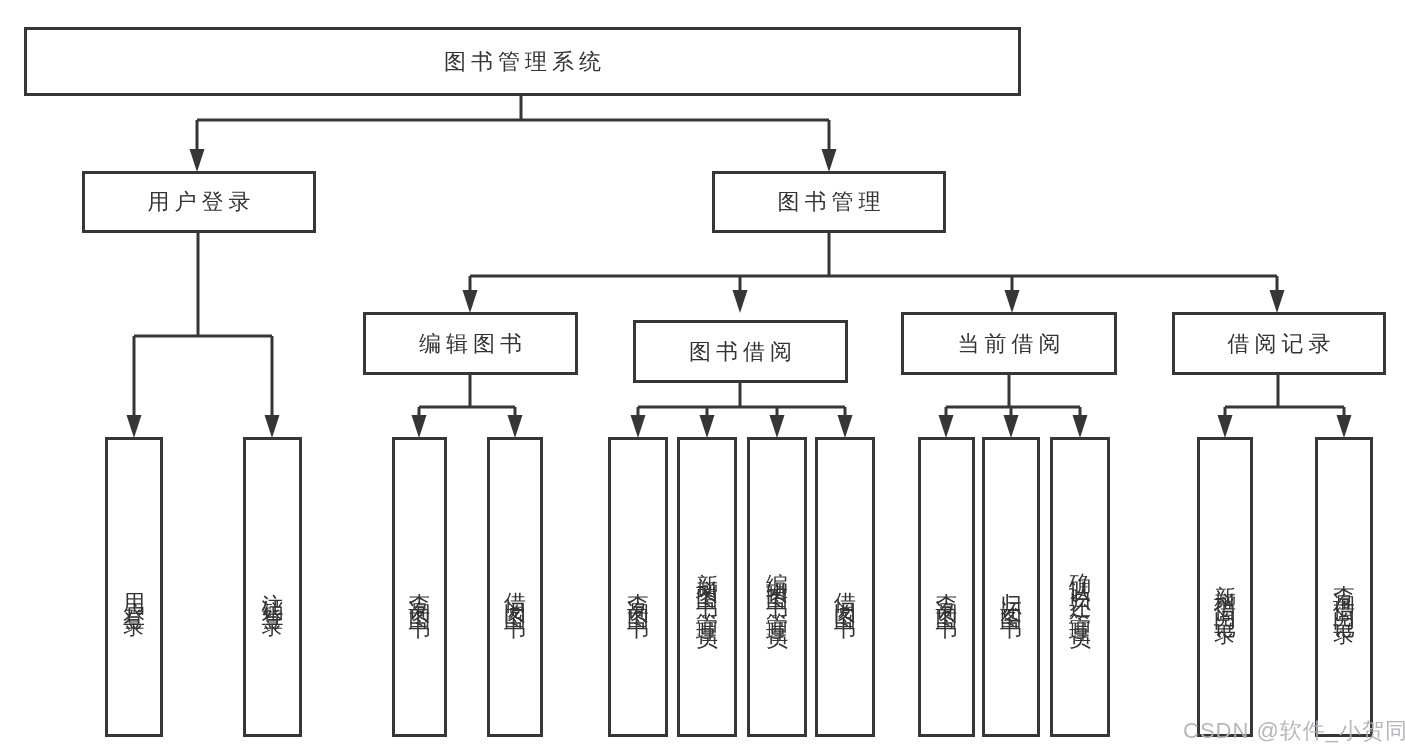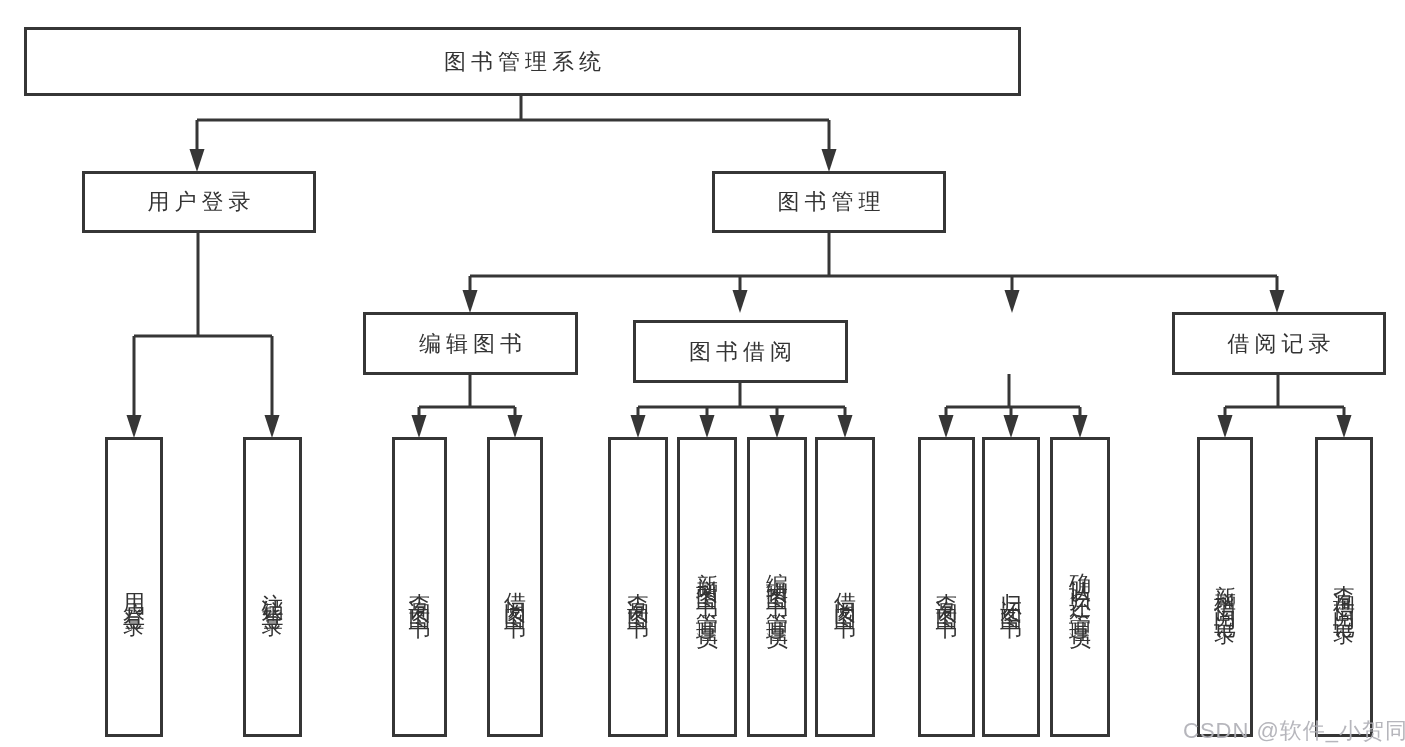--- a/index.html
+++ b/index.html
@@ -109,20 +109,23 @@
   <div class="box" style="left:712px;top:171px;width:234px;height:62px;">
     <span class="h-label">图书管理</span>
   </div>
 
   <div class="box" style="left:363px;top:312px;width:215px;height:63px;">
     <span class="h-label">编辑图书</span>
   </div>
   <div class="box" style="left:633px;top:320px;width:215px;height:63px;">
     <span class="h-label">图书借阅</span>
   </div>
+  <div class="box" style="left:901px;top:312px;width:216px;height:63px;">
+    <span class="h-label">当前借阅</span>
+  </div>
   <div class="box" style="left:1172px;top:312px;width:214px;height:63px;">
     <span class="h-label">借阅记录</span>
   </div>
 
   <div class="box" style="left:105px;top:437px;width:58px;height:300px;">
     <span class="v-label">用户登录</span>
   </div>
   <div class="box" style="left:243px;top:437px;width:59px;height:300px;">
     <span class="v-label">注销登录</span>
   </div>

